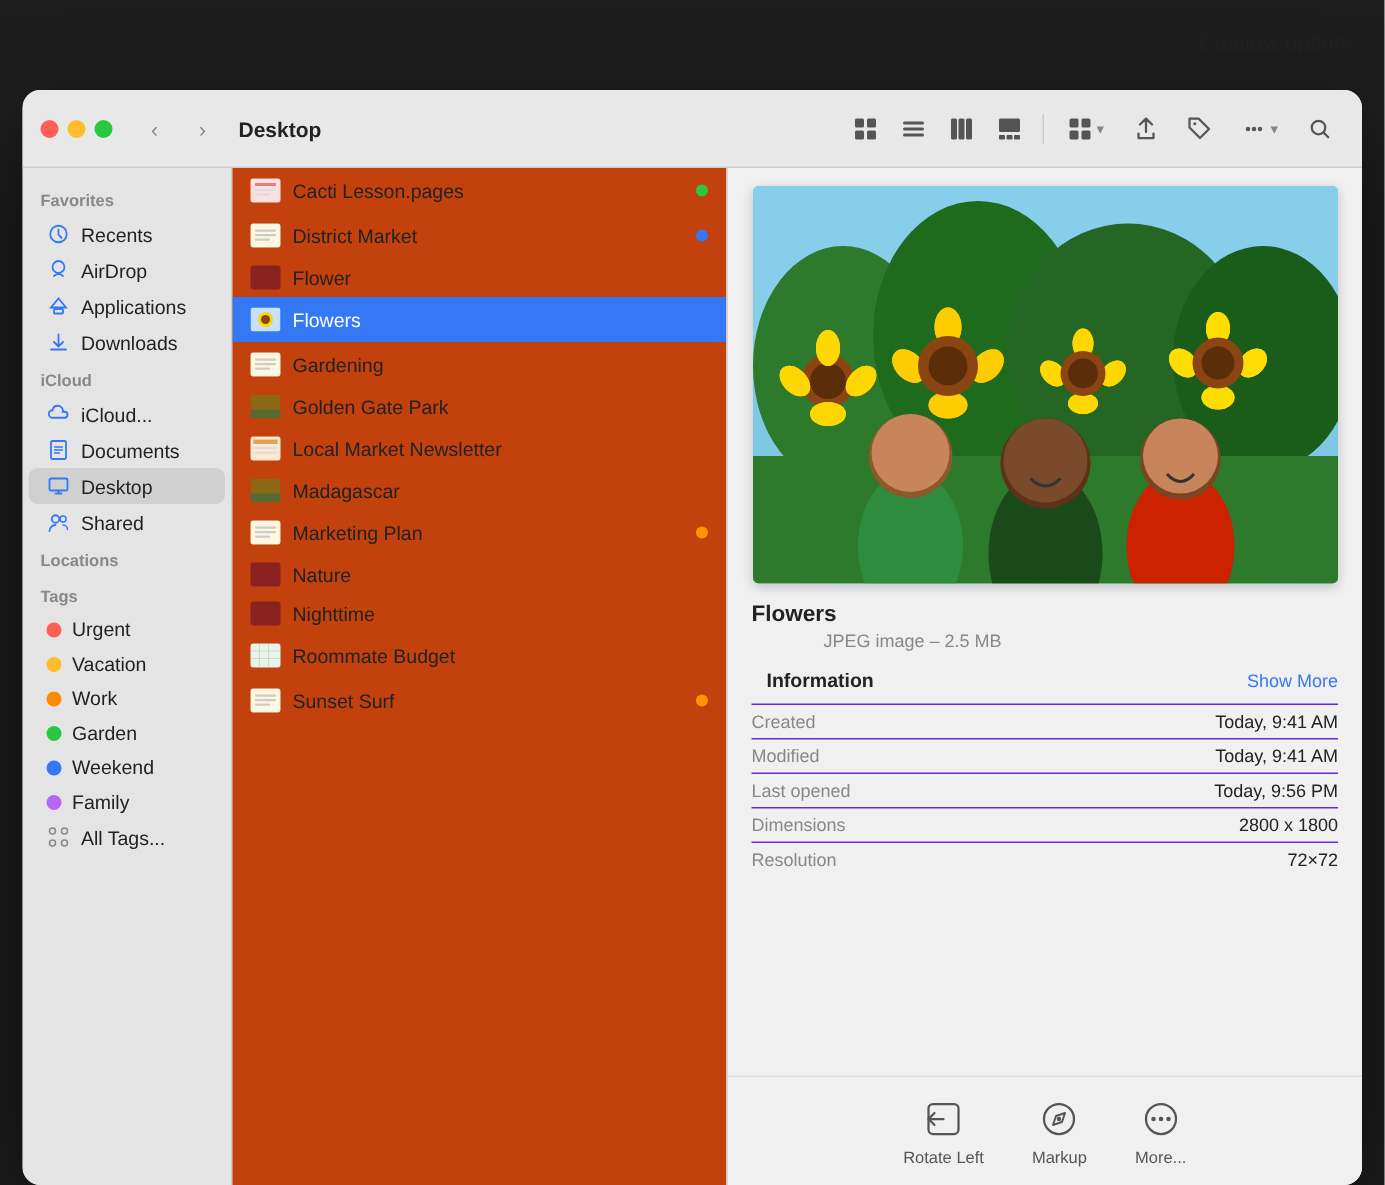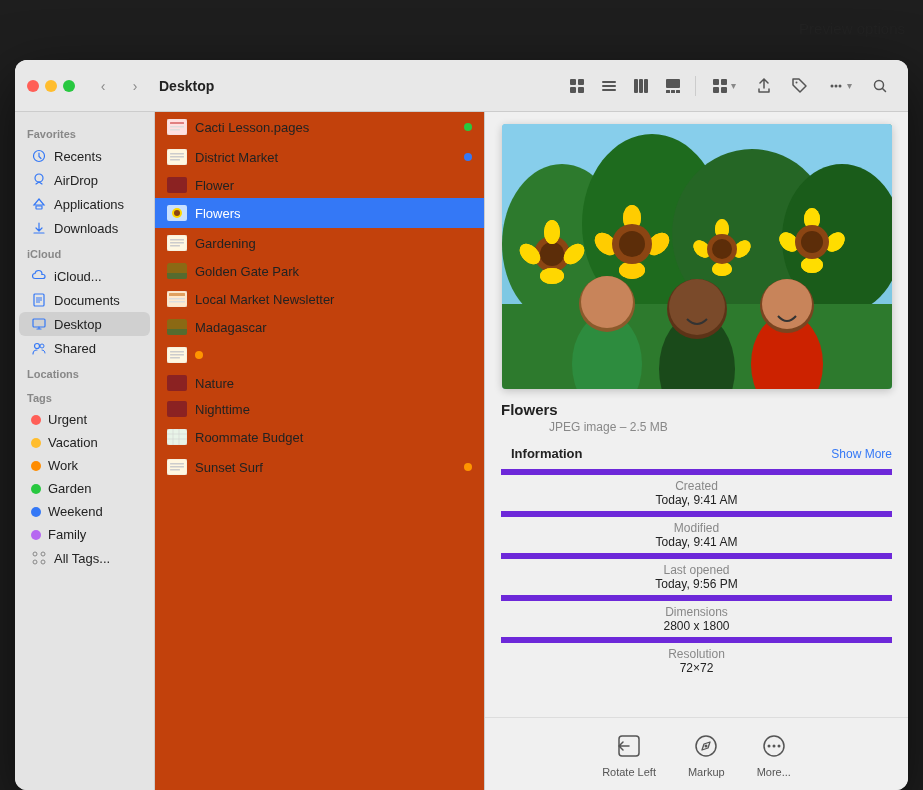--- a/index.html
+++ b/index.html
@@ -299,23 +299,22 @@
       color: #3478f6;
       background: none;
       border: none;
       cursor: pointer;
     }
     .info-row {
       display: flex;
       justify-content: space-between;
       align-items: center;
       padding: 4px 0;
-      border-top: 6px solid #6d28d9;
+      border-top: 1px solid #6d28d9;
       font-size: 12px;
-      flex-direction: column;
     }
     .info-row-key { color: #888; }
     .info-row-val { color: #222; text-align: right; }
 
     
     .quick-actions {
       display: flex;
       justify-content: center;
       gap: 32px;
       padding: 12px 0;
@@ -652,20 +651,21 @@
         </div>
         <div class="file-item">
           <div class="file-icon">
       <svg width="20" height="16" viewBox="0 0 20 16">
               <rect width="20" height="16" rx="2" fill="#fff7e0" stroke="#ddd" stroke-width="0.5"></rect>
       <rect x="3" y="4" width="14" height="1.5" rx="0.5" fill="#ccc"></rect>
       <rect x="3" y="7" width="14" height="1.5" rx="0.5" fill="#ccc"></rect>
       <rect x="3" y="10" width="10" height="1.5" rx="0.5" fill="#ccc"></rect>
             </svg>
     </div>
+          <span class="file-name">Marketing Plan</span>
           <div class="file-dot" style="background:#ff9500;width:8px;height:8px;border-radius:50%;"></div>
         </div>
         <div class="file-item">
           <div class="file-icon" style="background:#8b2222;border-radius:2px;width:20px;height:16px;"></div>
           <span class="file-name">Nature</span>
         </div>
         <div class="file-item">
           <div class="file-icon" style="background:#8b2222;border-radius:2px;width:20px;height:16px;"></div>
           <span class="file-name">Nighttime</span>
         </div>

